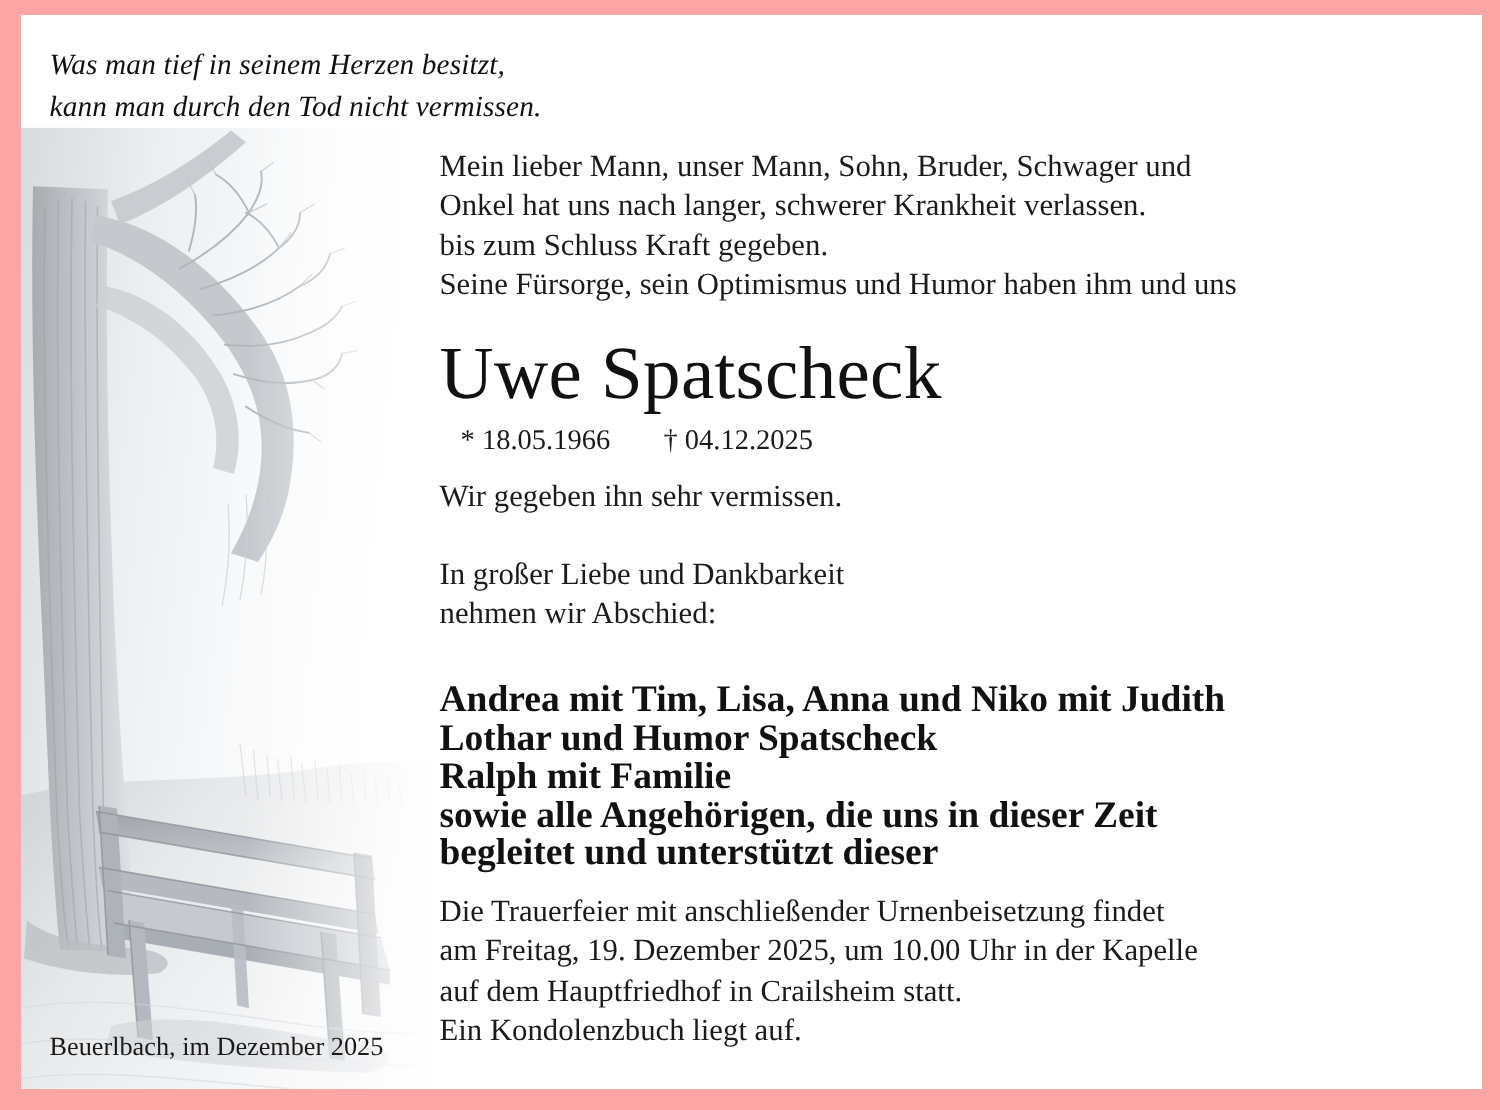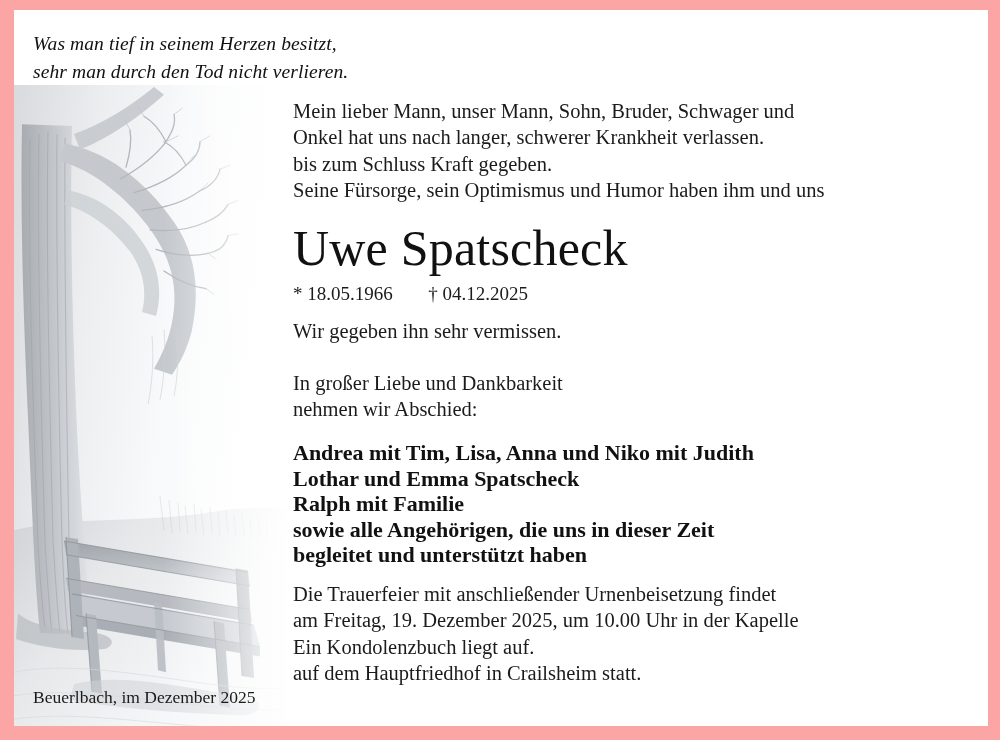--- a/index.html
+++ b/index.html
@@ -102,58 +102,59 @@
     line-height: 56px;
     letter-spacing: 0.2px;
     color: #111111;
   }
 
   .dates {
     top: 272px;
     font-size: 19px;
     line-height: 24px;
     color: #1b1b1b;
+    margin-left: 14px;
   }
   .dates .gap { display: inline-block; width: 26px; }
 
   .missing {
     top: 308px;
     font-size: 20.5px;
     line-height: 26.4px;
   }
 
   .farewell {
     top: 360px;
     font-size: 20.5px;
     line-height: 26.4px;
   }
 
   .family {
-    top: 430px;
-    font-size: 22px;
+    top: 444px;
+    font-size: 25px;
     line-height: 25.6px;
     font-weight: bold;
     color: #111111;
   }
 
   .service {
-    top: 571px;
+    top: 585px;
     font-size: 20.5px;
     line-height: 26.4px;
   }
 </style>
 </head>
 <body>
 
 <div class="notice">
   <div class="notice-inner">
 
     <div class="epigraph">
       <div>Was man tief in seinem Herzen besitzt,</div>
-      <div>sehr man durch den Tod nicht verlieren.</div>
+      <div>kann man durch den Tod nicht vermissen.</div>
     </div>
 
     <div class="illustration">
       <svg viewBox="0 0 273 655" preserveAspectRatio="none">
         <defs>
           <linearGradient id="skyFade" x1="0" y1="0" x2="1" y2="0.25">
             <stop offset="0%" stop-color="#d8dadd"></stop>
             <stop offset="32%" stop-color="#eceef0"></stop>
             <stop offset="62%" stop-color="#f8f9fa"></stop>
             <stop offset="100%" stop-color="#ffffff"></stop>
@@ -333,28 +334,28 @@
         <div>Wir gegeben ihn sehr vermissen.</div>
       </div>
 
       <div class="block farewell">
         <div>In großer Liebe und Dankbarkeit</div>
         <div>nehmen wir Abschied:</div>
       </div>
 
       <div class="block family">
         <div>Andrea mit Tim, Lisa, Anna und Niko mit Judith</div>
-        <div>Lothar und Emma Spatscheck</div>
+        <div>Lothar und Humor Spatscheck</div>
         <div>Ralph mit Familie</div>
         <div>sowie alle Angehörigen, die uns in dieser Zeit</div>
-        <div>begleitet und unterstützt haben</div>
+        <div>begleitet und unterstützt dieser</div>
       </div>
 
       <div class="block service">
         <div>Die Trauerfeier mit anschließender Urnenbeisetzung findet</div>
         <div>am Freitag, 19. Dezember 2025, um 10.00 Uhr in der Kapelle</div>
+        <div>auf dem Hauptfriedhof in Crailsheim statt.</div>
         <div>Ein Kondolenzbuch liegt auf.</div>
-        <div>auf dem Hauptfriedhof in Crailsheim statt.</div>
       </div>
 
     </div>
   </div>
 </div>
 
 </body></html>

